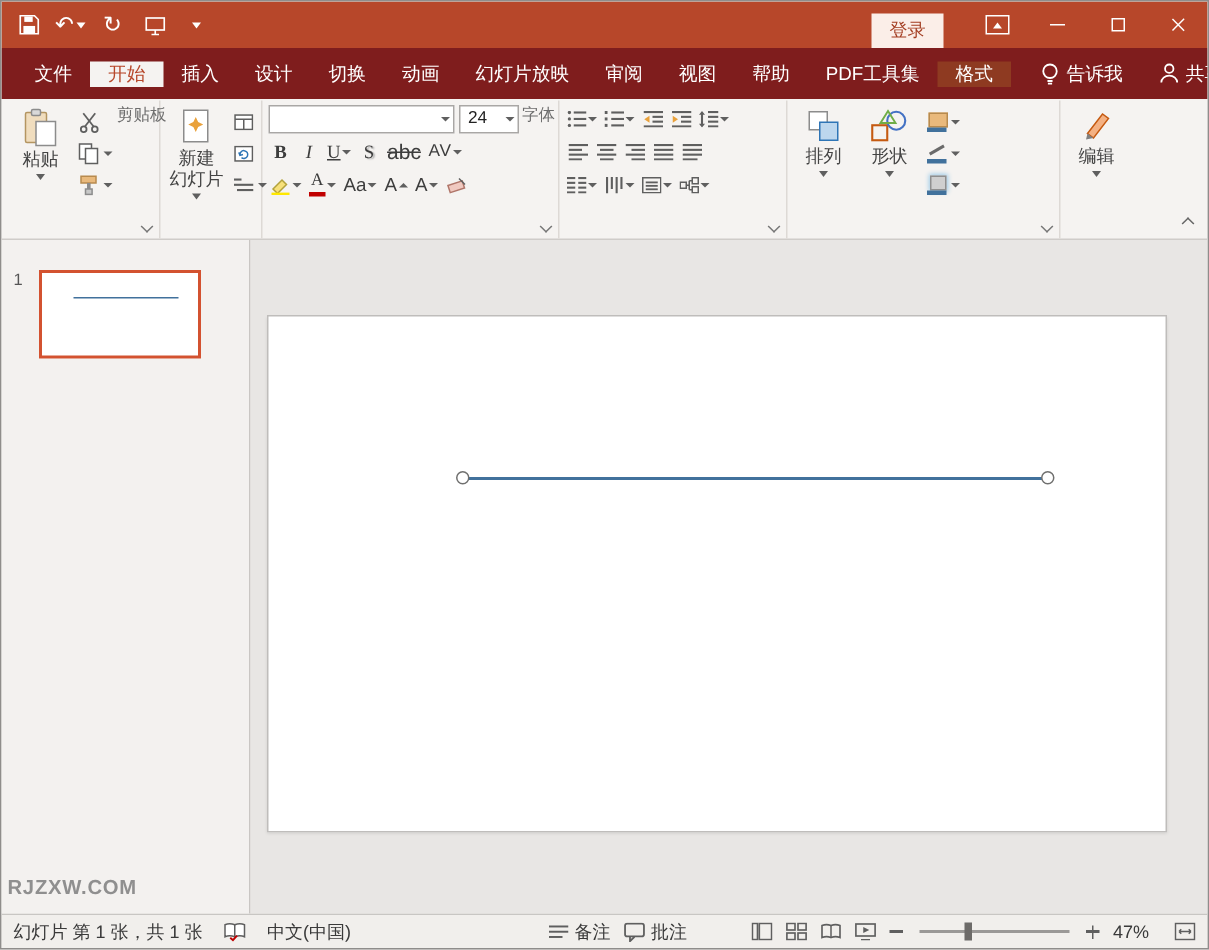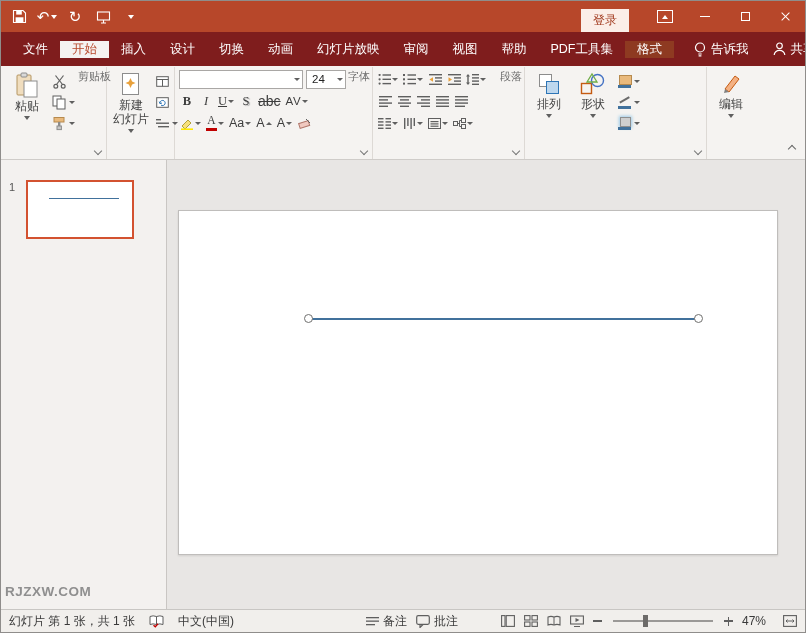--- a/index.html
+++ b/index.html
@@ -508,21 +508,20 @@
                     <rect x="8.5" y=".5" width="4" height="4"></rect>
                     <rect x="8.5" y="6.5" width="4" height="4"></rect>
                     <path d="M4.5 5.5 H6.5 M6.5 2.5 V8.5 M6.5 2.5 H8.5 M6.5 8.5 H8.5"></path>
                   </g>
                 </svg>
               <span class="caret mini"></span>
             </button>
           </div>
         </div>
       </div>
-      <div class="glabel">段落</div>
       <button class="launcher">
           <span class="lch"></span>
         </button>
     </div>
 
     <div class="rgroup w-draw">
       <div class="gbody">
         <button class="bigbtn">
           <svg width="24" height="24" viewBox="0 0 24 24">
               <rect x="2.5" y="2.5" width="12" height="12" fill="#fff" stroke="#8c8c8c"></rect>

